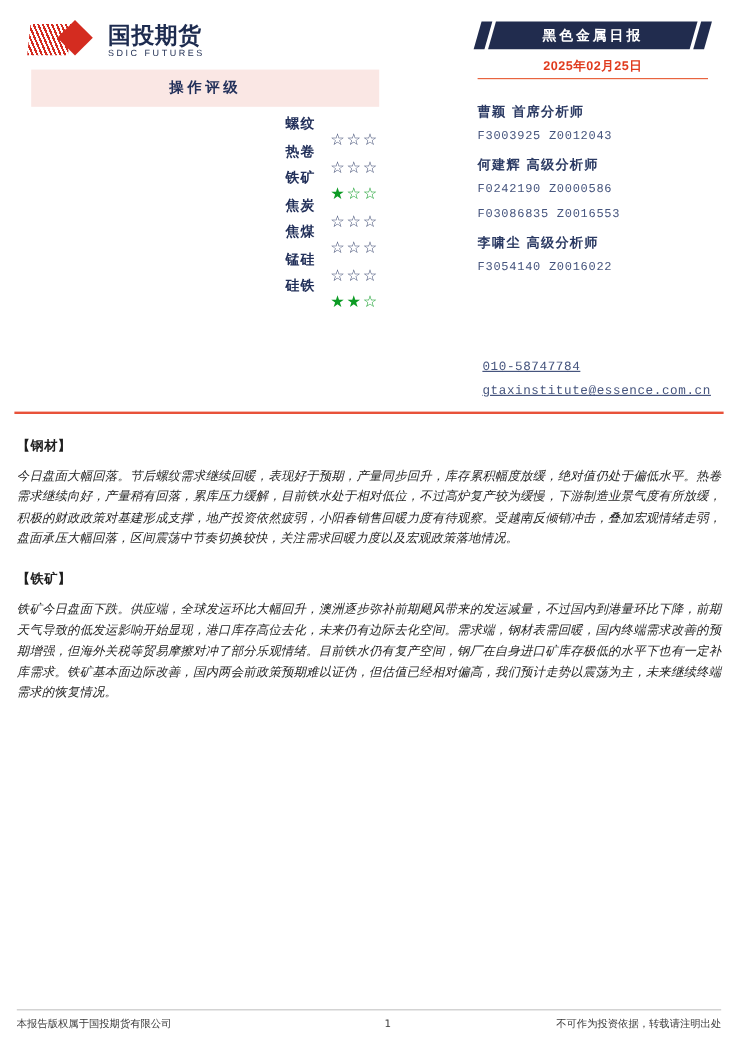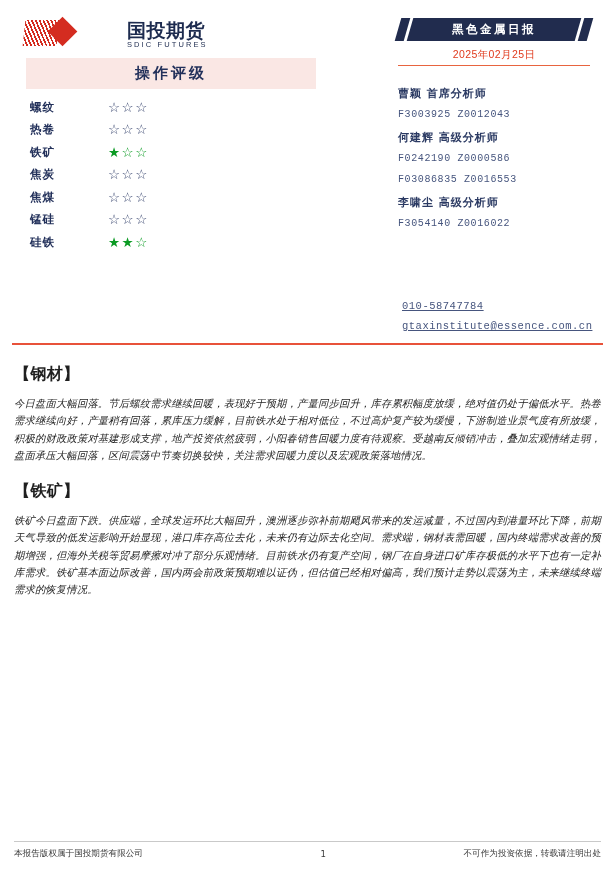--- a/index.html
+++ b/index.html
@@ -25,21 +25,20 @@
     height: 348px;
   }
 
   
   #logo-block {
     position: absolute;
     left: 24px; top: 14px;
     display: flex;
     align-items: flex-end;
     height: 34px;
-    gap: 37px;
   }
   #logo-mark {
     position: relative;
     width: 64px; height: 30px;
   }
   #logo-stripes {
     position: absolute;
     left: 0; top: 2px;
     width: 34px; height: 26px;
     background: repeating-linear-gradient(
@@ -78,33 +77,34 @@
   #rating-panel {
     position: absolute;
     left: 26px; top: 58px;
     width: 290px;
   }
   #rating-title {
     background: #fae7e4;
     height: 31px;
     line-height: 31px;
     text-align: center;
-    font-size: 15px;
+    font-size: 12px;
     font-weight: bold;
     color: #22305a;
     letter-spacing: 3px;
     font-family: "DejaVu Serif", "Liberation Serif", serif;
   }
   #rating-rows {
     margin-top: 7px;
   }
   .rating-row {
     display: flex;
-    align-items: center;
+    align-items: flex-end;
     height: 22.5px;
+    flex-direction: column;
   }
   .rating-name {
     width: 78px;
     padding-left: 4px;
     font-size: 11.5px;
     font-weight: bold;
     color: #22305a;
     letter-spacing: 1px;
     font-family: "DejaVu Serif", "Liberation Serif", serif;
   }
@@ -157,21 +157,21 @@
     letter-spacing: 2.5px;
     font-family: "DejaVu Serif", "Liberation Serif", serif;
   }
   #report-date {
     position: absolute;
     left: 398px; top: 48px;
     width: 192px;
     text-align: center;
     color: #e03a1d;
     font-size: 10.5px;
-    font-weight: normal;
+    font-weight: bold;
     letter-spacing: 0.4px;
     font-family: "Liberation Sans", sans-serif;
   }
   #date-rule {
     position: absolute;
     left: 398px; top: 65px;
     width: 192px; height: 1.4px;
     background: #e8643f;
   }
 
@@ -218,21 +218,21 @@
   }
 
   
   #content {
     position: absolute;
     left: 14px; top: 364px;
     width: 587px;
   }
   .section { margin-bottom: 17px; }
   .section-head {
-    font-size: 16px;
+    font-size: 11px;
     font-weight: bold;
     color: #1f1f1f;
     margin-bottom: 10px;
     letter-spacing: 0.4px;
     font-family: "DejaVu Sans", "Liberation Sans", sans-serif;
   }
   .section-body {
     font-size: 10.3px;
     line-height: 17.3px;
     color: #1f1f1f;

